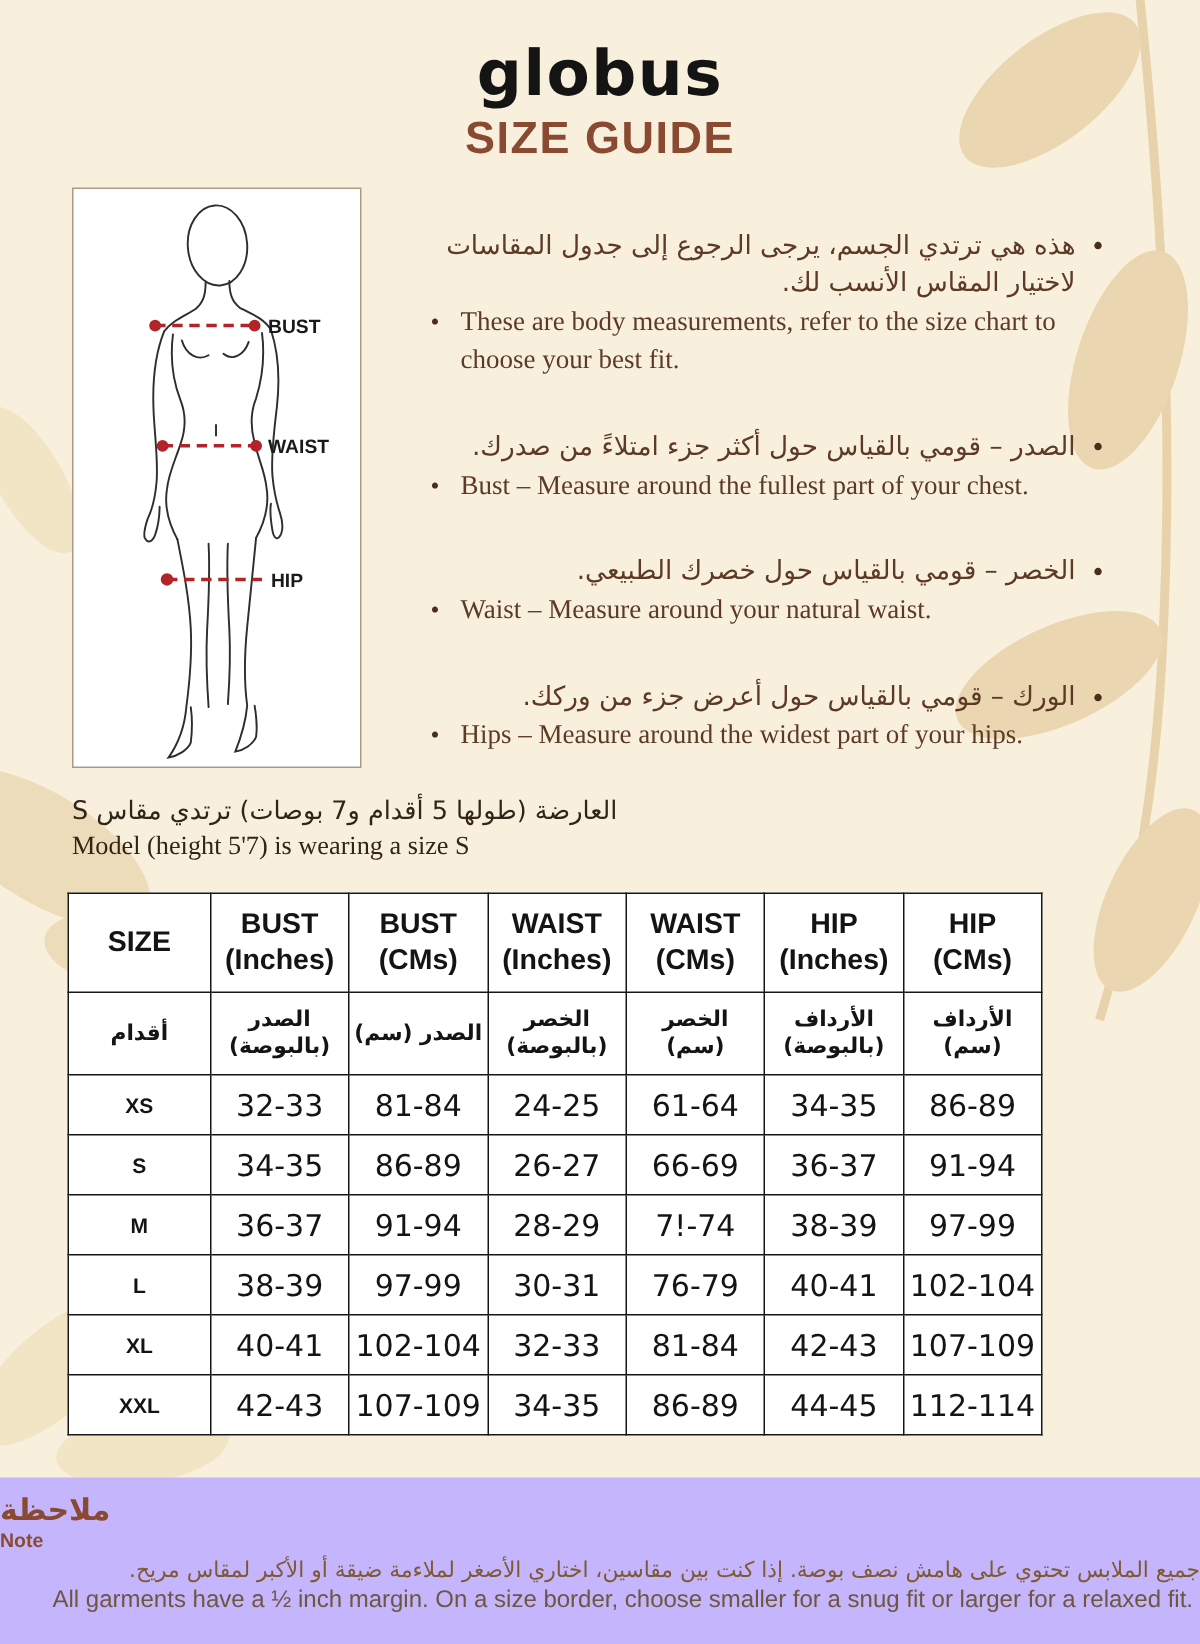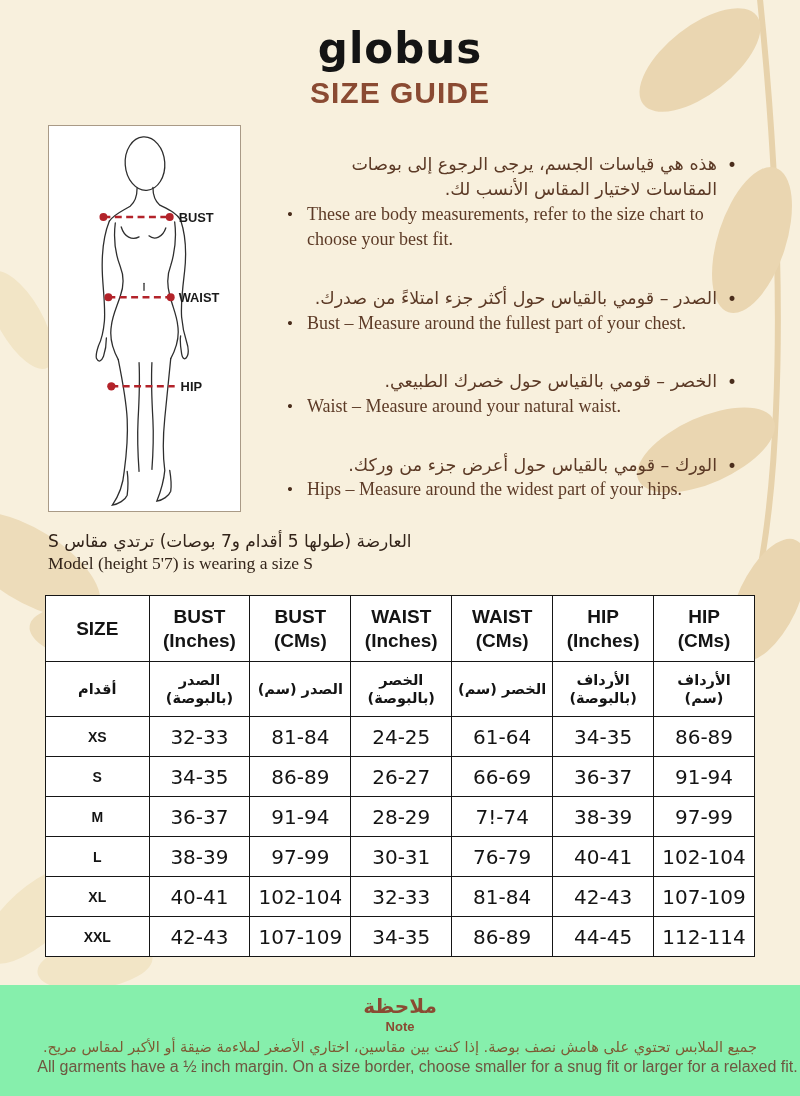--- a/index.html
+++ b/index.html
@@ -46,40 +46,40 @@
   .b-ar .b-dot { right:4px; }
   .b-en .b-dot { left:4px; }
 
   
   .model-note { position:absolute; left:48px; top:531px; width:460px; color:#33241a; }
   .model-ar { direction:rtl; display:inline-block; font-size:17px; font-family:"DejaVu Sans", sans-serif; }
   .model-en { font-size:17.5px; font-family:"Liberation Serif", serif; margin-top:2px; }
 
   
   .size-table {
-    position:absolute; left:45px; top:595px; width:710px;
+    position:absolute; left:45px; top:595px; width:650px;
     border-collapse:collapse; table-layout:fixed; background:#ffffff;
   }
   .size-table col.c-size { width:14.6%; }
   .size-table td {
     border:1.5px solid #161616; text-align:center; vertical-align:middle;
     color:#141414; overflow:hidden;
   }
   .size-table .hdr-row td { height:66px; font-weight:bold; font-size:19px; line-height:1.25; }
   .size-table .hdr-ar-row td {
     height:55px; font-weight:bold; font-size:14.5px; direction:rtl; line-height:1.25;
     font-family:"DejaVu Sans", sans-serif; padding:2px;
   }
   .size-table .data-row td { height:40px; font-size:20px; font-family:"DejaVu Sans", sans-serif; }
   .size-table .data-row td.size-cell { font-weight:bold; font-size:14px; font-family:"Liberation Sans", sans-serif; }
 
   
   .note-band {
     position:absolute; left:0; top:985px; width:800px; height:111px;
-    background:#86efac; text-align:center;
+    background:#c4b5fd; 
   }
   .note-head-ar { margin-top:9px; font-size:20px; font-weight:bold; color:#8a4a32;
                   font-family:"DejaVu Sans", sans-serif; }
   .note-head-en { margin-top:1px; font-size:13px; font-weight:bold; color:#8a4a32; }
   .note-body-ar { margin-top:5px; font-size:14.5px; color:#7d5a33; direction:rtl;
                   font-family:"DejaVu Sans", sans-serif; }
   .note-body-en { margin-top:3px; font-size:16px; color:#6e5640;margin-left:35px; }
 </style>
 </head>
 <body>
@@ -143,21 +143,21 @@
         <g stroke="#b3232a" stroke-width="2.4">
           <line x1="63" y1="262" x2="127" y2="262" stroke-dasharray="7 4.5"></line>
           <circle cx="63" cy="262" r="4.2" fill="#b3232a" stroke="none"></circle>
         </g>
         <text x="133" y="267" font-size="13" font-weight="bold" fill="#1a1a1a" font-family="Liberation Sans, sans-serif">HIP</text>
       </svg>
     </div>
 
     <div class="bullets" id="bullets">
         <div class="bullet-group">
-          <div class="b-line b-ar"><span class="b-dot">•</span><span>هذه هي قياسات الجسم، يرجى الرجوع إلى بوصات المقاسات لاختيار المقاس الأنسب لك.</span></div>
+          <div class="b-line b-ar"><span class="b-dot">•</span><span>هذه هي ترتدي الجسم، يرجى الرجوع إلى جدول المقاسات لاختيار المقاس الأنسب لك.</span></div>
           <div class="b-line b-en"><span class="b-dot">•</span><span>These are body measurements, refer to the size chart to choose your best fit.</span></div>
         </div>
         <div class="bullet-group">
           <div class="b-line b-ar"><span class="b-dot">•</span><span>الصدر – قومي بالقياس حول أكثر جزء امتلاءً من صدرك.</span></div>
           <div class="b-line b-en"><span class="b-dot">•</span><span>Bust – Measure around the fullest part of your chest.</span></div>
         </div>
         <div class="bullet-group">
           <div class="b-line b-ar"><span class="b-dot">•</span><span>الخصر – قومي بالقياس حول خصرك الطبيعي.</span></div>
           <div class="b-line b-en"><span class="b-dot">•</span><span>Waist – Measure around your natural waist.</span></div>
         </div>

